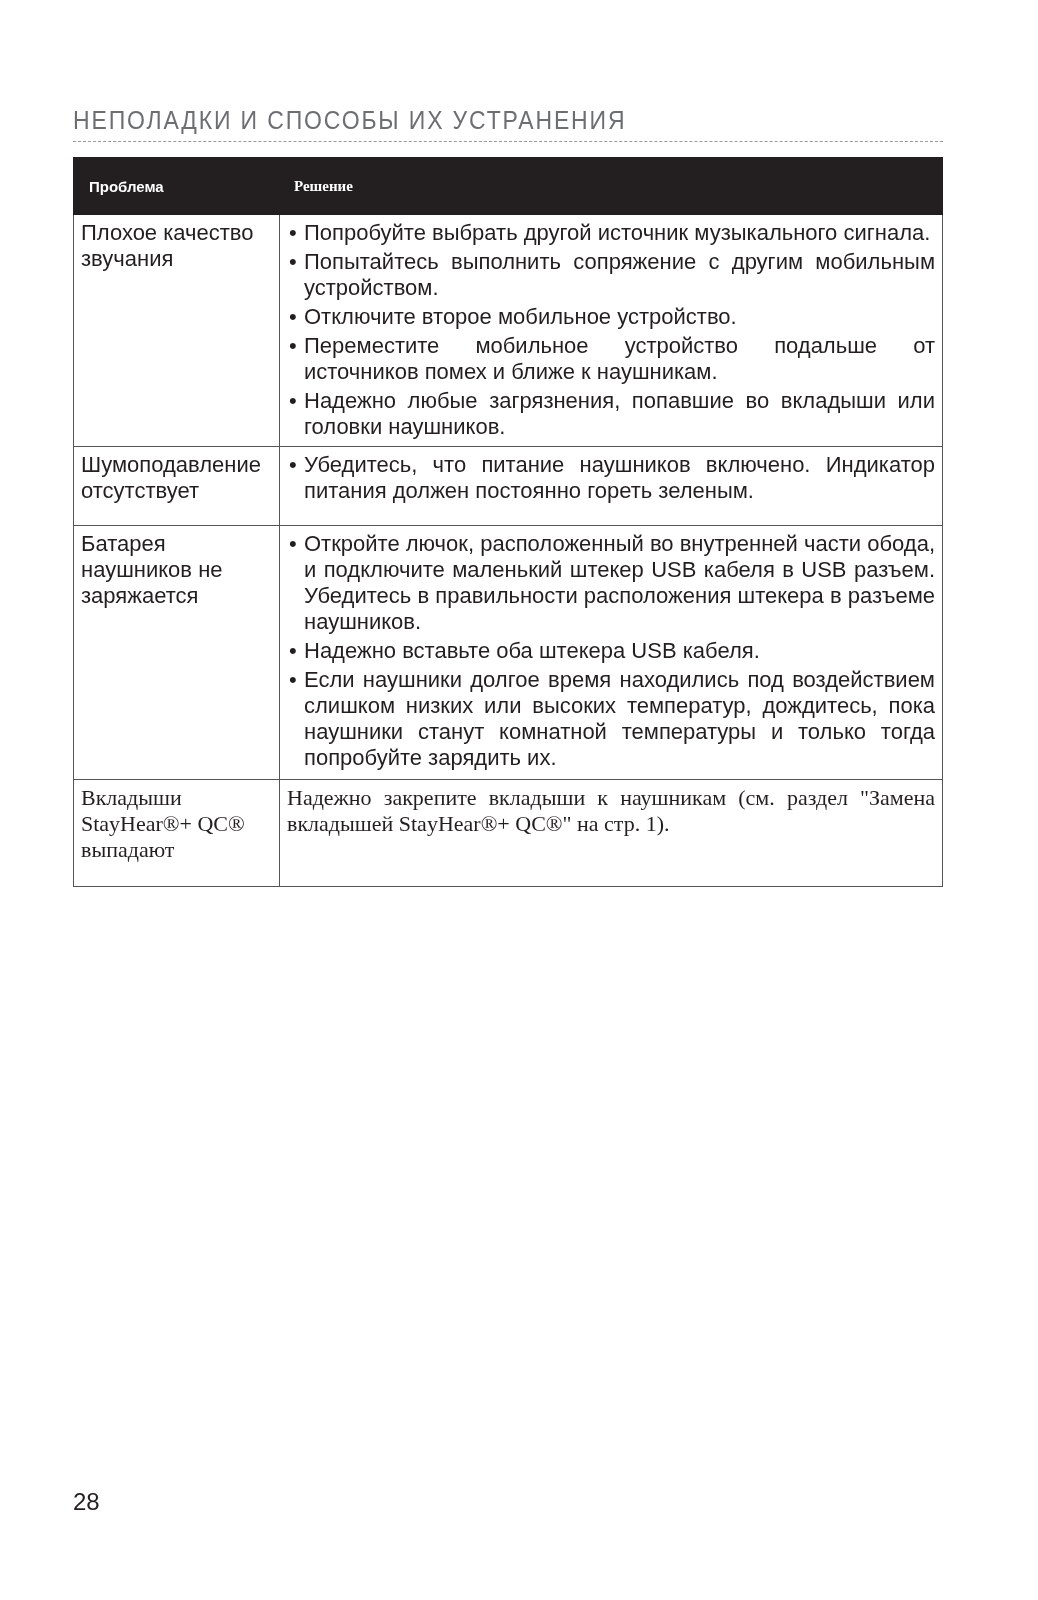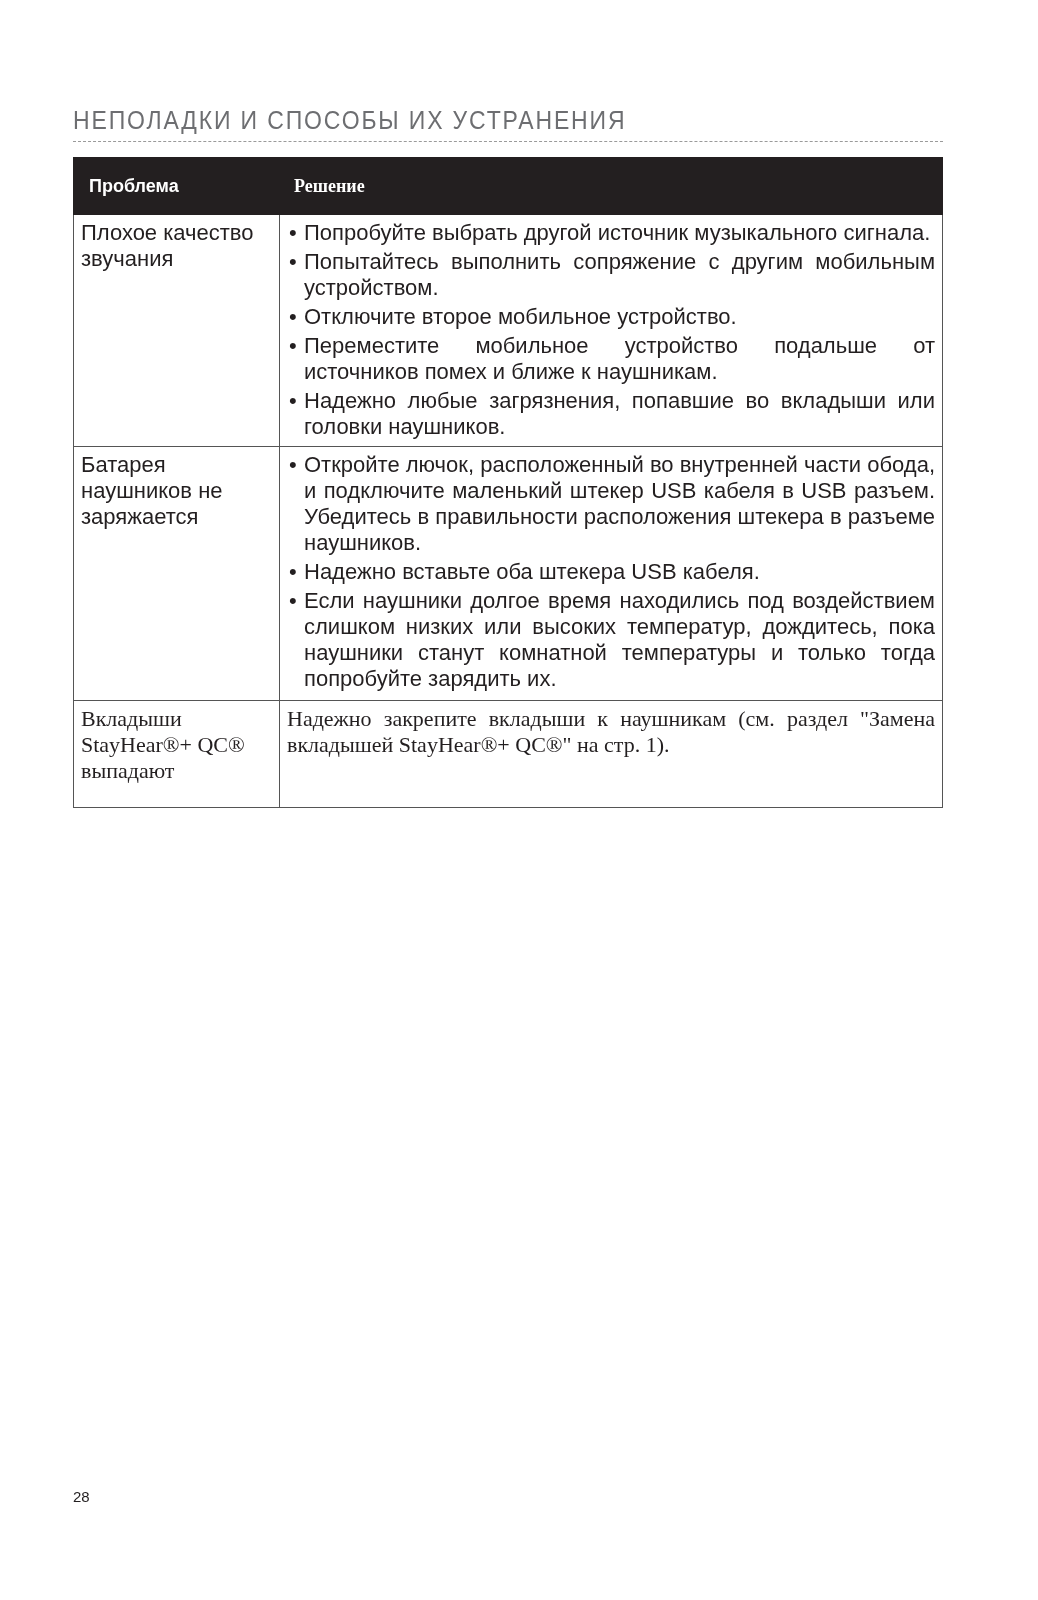--- a/index.html
+++ b/index.html
@@ -17,41 +17,41 @@
   .title-rule {
     position: absolute; left: 73px; top: 141px; width: 870px; height: 0;
     border-top: 1.5px dashed #9a9a9a;
   }
   .table {
     position: absolute; left: 73px; top: 157px; width: 870px;
     border-collapse: collapse; table-layout: fixed;
   }
   .table th {
     background: #231f20; color: #ffffff; text-align: left;
-    font-size: 18px; font-weight: bold; height: 56px; padding: 0 0 0 15px;
+    font-size: 15px; font-weight: bold; height: 56px; padding: 0 0 0 15px;
     border: 1px solid #231f20;
   }
   .table th.col-sol { padding-left: 14px; font-family: Liberation Serif, serif; }
   .table td {
     border: 1.2px solid #555555; vertical-align: top;
     font-size: 22px; line-height: 26px; color: #231f20;
     padding: 5px 7px 0 7px;
   }
   .col-prob { width: 206px; }
   .sol-list { margin: 0; padding: 0; list-style: none; }
   .sol-item {
     position: relative; padding-left: 17px; margin-bottom: 3px;
     text-align: justify;
   }
   .sol-item .bullet {
     position: absolute; left: 2px; top: 0;
   }
   .sol-plain { text-align: justify; }
   .page-number {
-    position: absolute; left: 73px; top: 1488px; font-size: 15px; color: #231f20;
+    position: absolute; left: 73px; top: 1488px; font-size: 24px; color: #231f20;
   }
 </style>
 </head>
 <body>
 
 <h1 class="page-title">НЕПОЛАДКИ И СПОСОБЫ ИХ УСТРАНЕНИЯ</h1>
 <div class="title-rule"></div>
 
 <table class="table">
   <colgroup>
@@ -70,20 +70,28 @@
         <td>
           <ul class="sol-list">
             <li class="sol-item"><span class="bullet">•</span><span>Попробуйте выбрать другой источник музыкального сигнала.</span></li>
             <li class="sol-item"><span class="bullet">•</span><span>Попытайтесь выполнить сопряжение с другим мобильным устройством.</span></li>
             <li class="sol-item"><span class="bullet">•</span><span>Отключите второе мобильное устройство.</span></li>
             <li class="sol-item"><span class="bullet">•</span><span>Переместите мобильное устройство подальше от источников помех и ближе к наушникам.</span></li>
             <li class="sol-item"><span class="bullet">•</span><span>Надежно любые загрязнения, попавшие во вкладыши или головки наушников.</span></li>
           </ul>
         </td>
       </tr>
+      <tr style="height: 79px;">
+        <td>Шумоподавление отсутствует</td>
+        <td>
+          <ul class="sol-list">
+            <li class="sol-item"><span class="bullet">•</span><span>Убедитесь, что питание наушников включено. Индикатор питания должен постоянно гореть зеленым.</span></li>
+          </ul>
+        </td>
+      </tr>
       <tr style="height: 254px;">
         <td>Батарея наушников не заряжается</td>
         <td>
           <ul class="sol-list">
             <li class="sol-item"><span class="bullet">•</span><span>Откройте лючок, расположенный во внутренней части обода, и подключите маленький штекер USB кабеля в USB разъем. Убедитесь в правильности расположения штекера в разъеме наушников.</span></li>
             <li class="sol-item"><span class="bullet">•</span><span>Надежно вставьте оба штекера USB кабеля.</span></li>
             <li class="sol-item"><span class="bullet">•</span><span>Если наушники долгое время находились под воздействием слишком низких или высоких температур, дождитесь, пока наушники станут комнатной температуры и только тогда попробуйте зарядить их.</span></li>
           </ul>
         </td>
       </tr>

